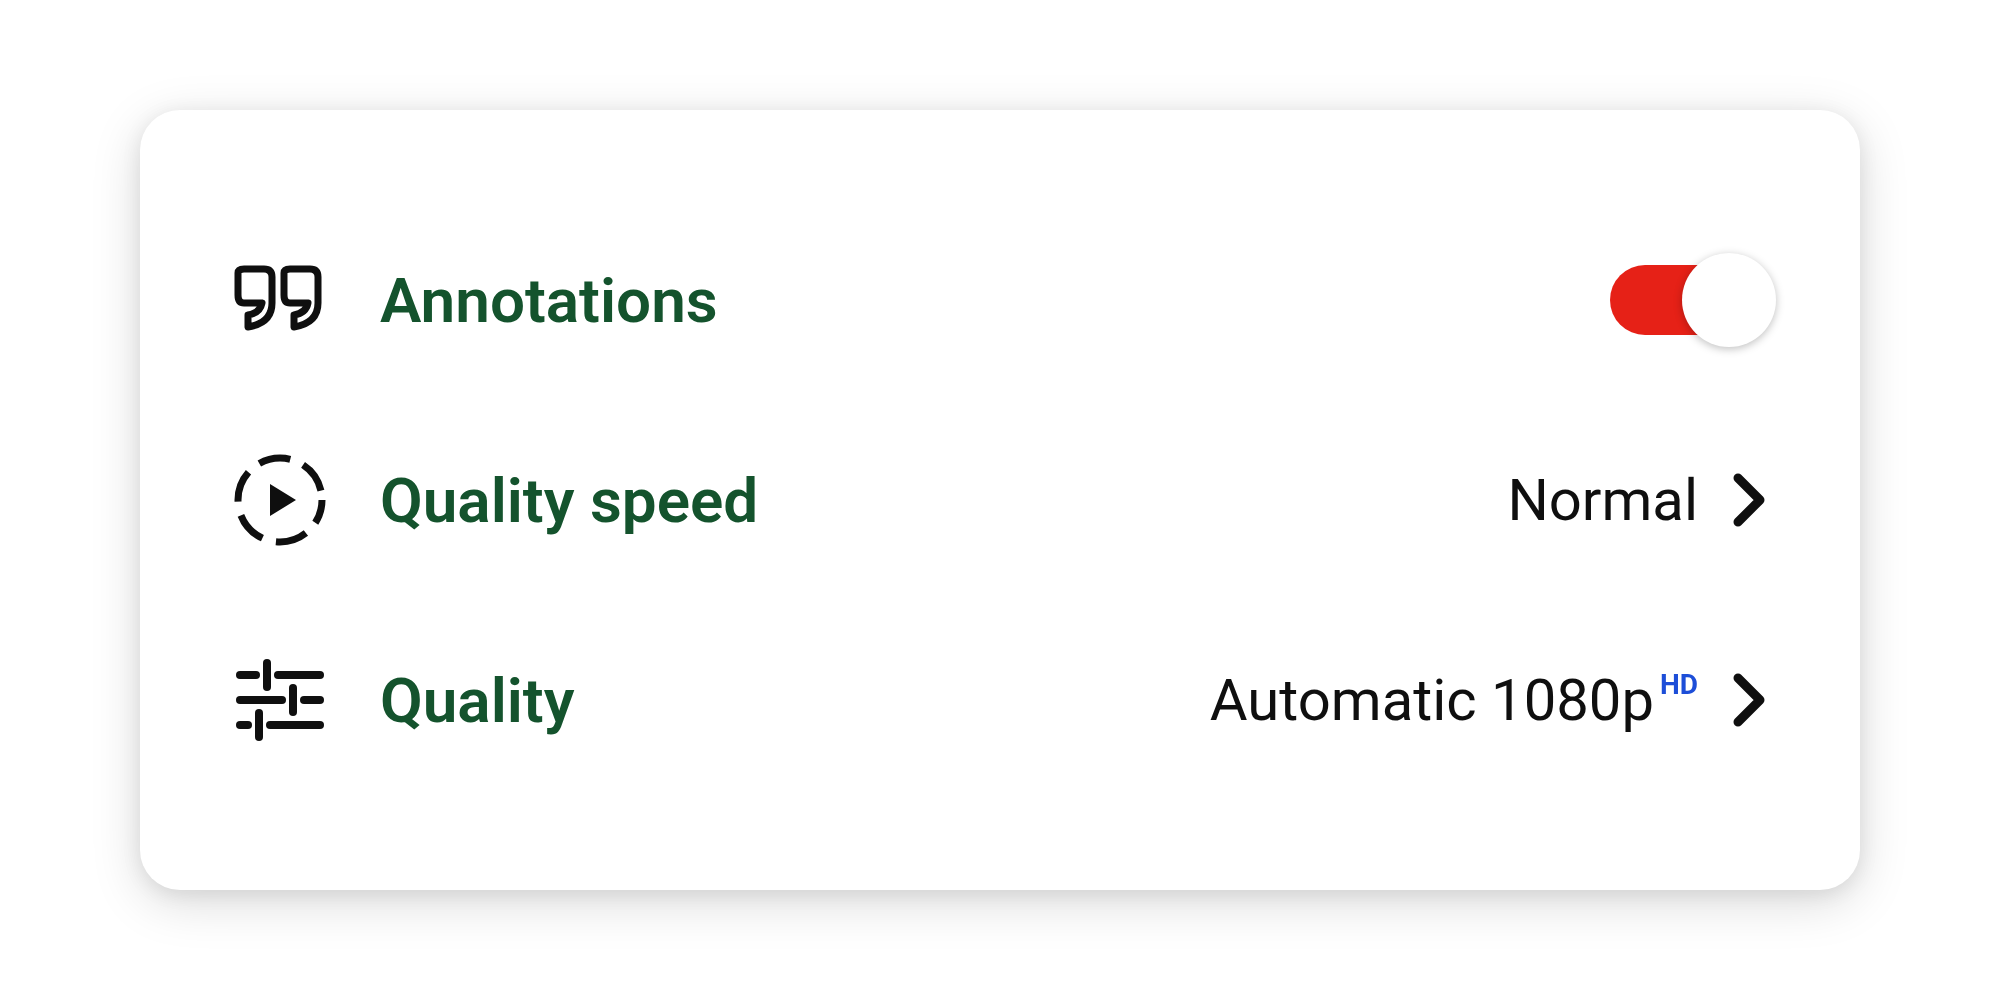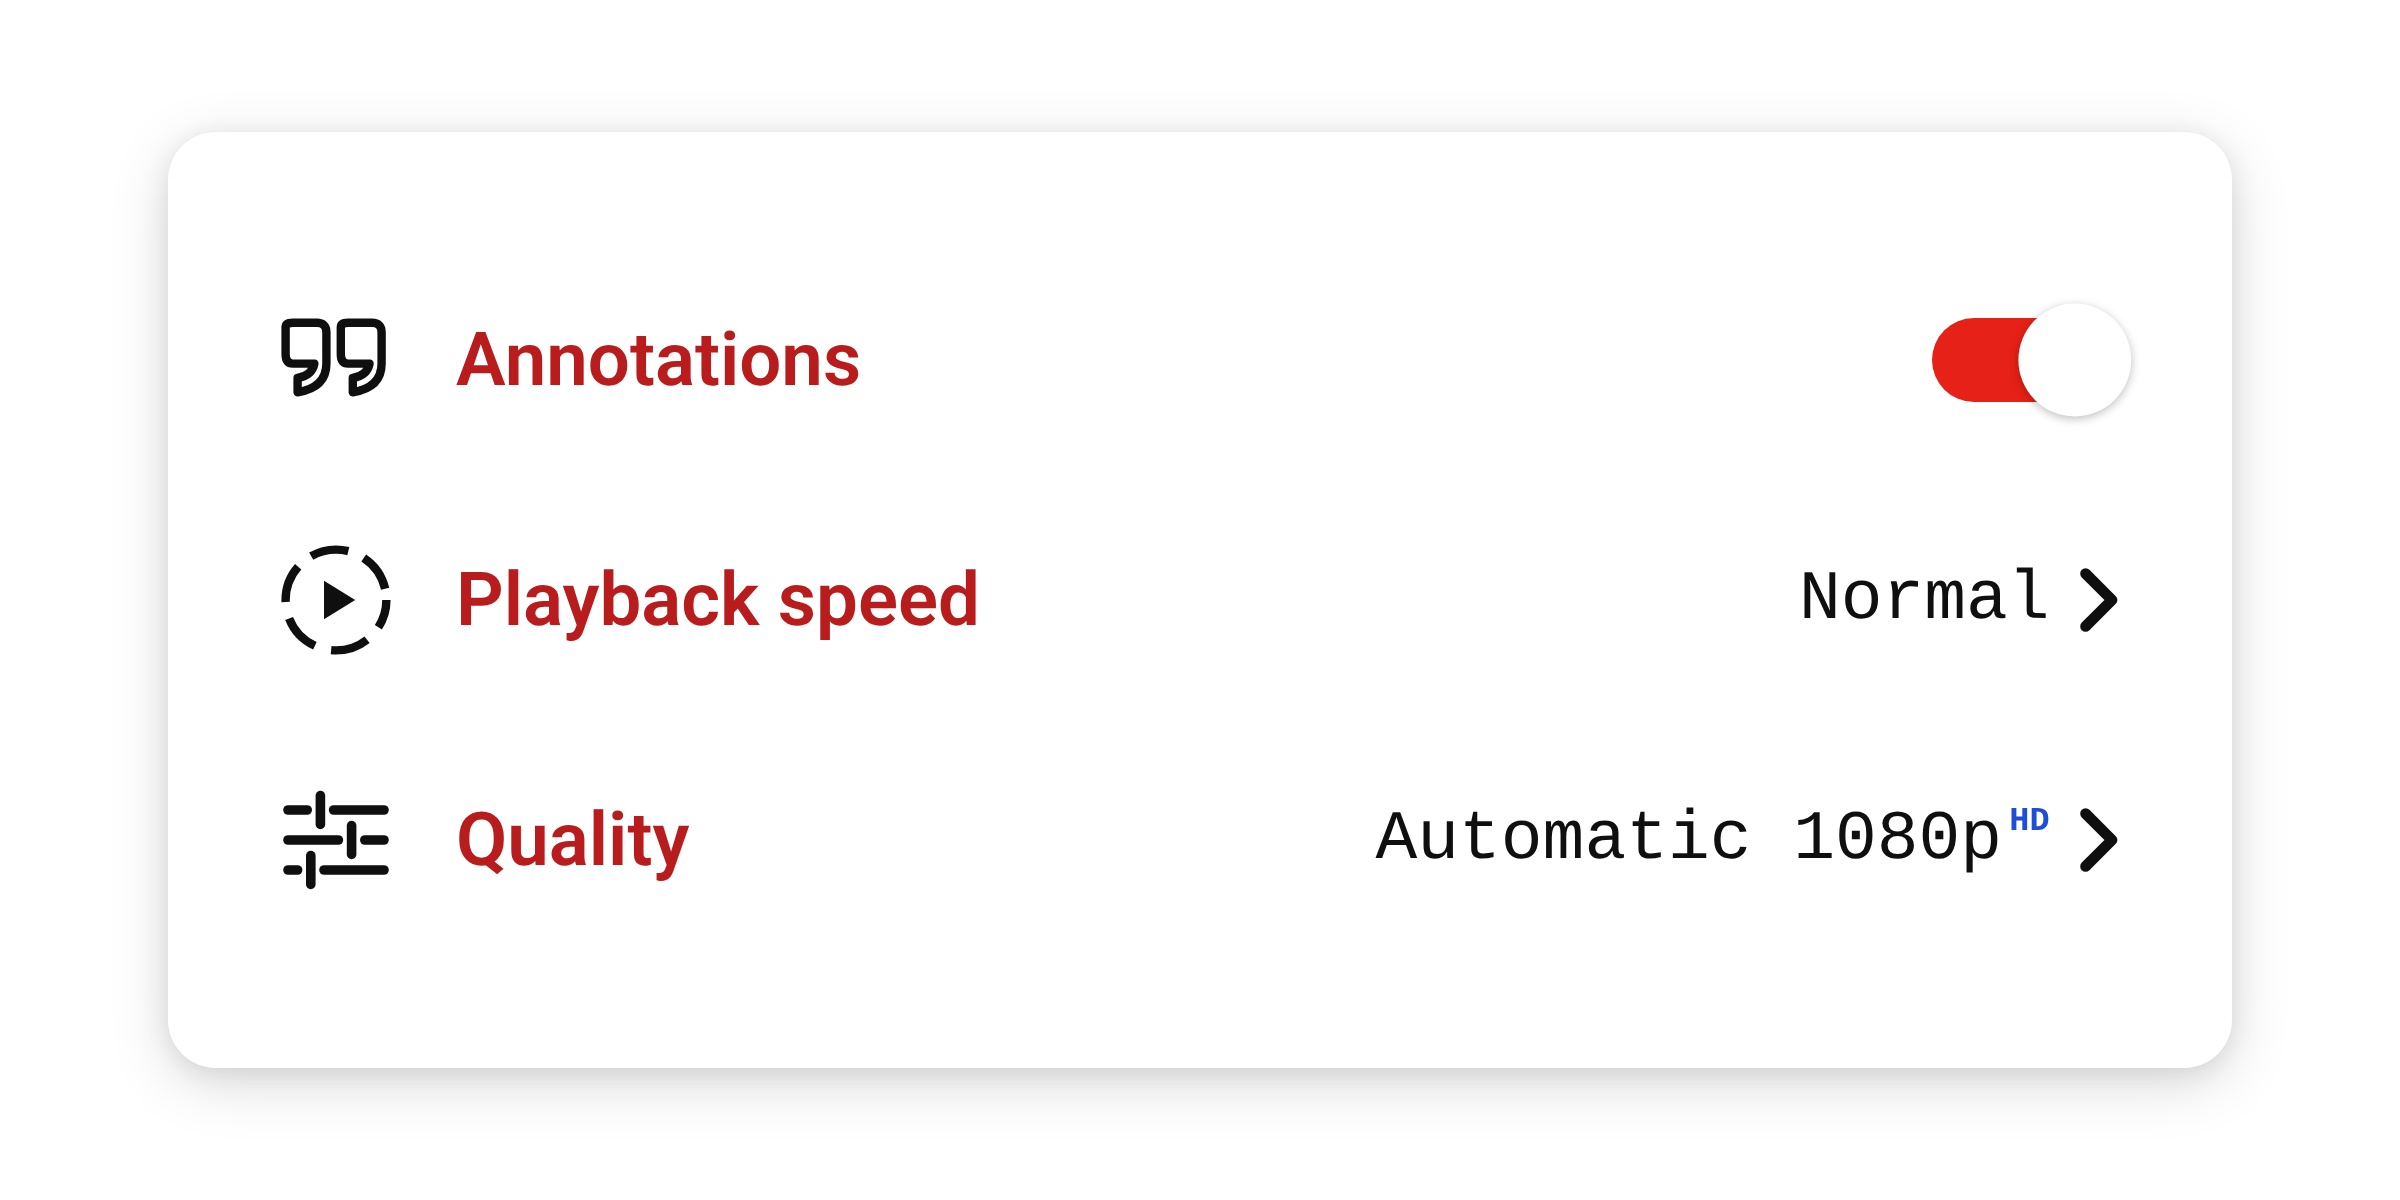--- a/index.html
+++ b/index.html
@@ -34,32 +34,31 @@
     .icon-slot {
       width: 110px;
       display: flex;
       align-items: center;
       justify-content: flex-start;
       flex-shrink: 0;
     }
     .label {
       font-size: 62px;
       font-weight: 600;
-      color: #b91c1c;
+      color: #14532d;
       flex-grow: 1;
       margin-left: 40px;
     }
     .value {
       font-size: 58px;
       font-weight: 400;
       color: #0f0f0f;
-      margin-right: 22px;
+      margin-right: 32px;
       display: flex;
       align-items: flex-start;
-      font-family: Liberation Mono, monospace;
     }
     .hd-badge {
       font-size: 28px;
       font-weight: 700;
       color: #1d4ed8;
       margin-left: 6px;
       margin-top: 2px;
     }
     .chevron {
       width: 40px;
@@ -106,21 +105,21 @@
     </div>
   </div>
 
   <div class="row">
     <div class="icon-slot">
       <svg width="100" height="100" viewBox="0 0 100 100">
         <circle cx="50" cy="50" r="42" fill="none" stroke="#0f0f0f" stroke-width="7" stroke-dasharray="32 14" stroke-dashoffset="8"></circle>
         <path d="M 40 34 L 66 50 L 40 66 Z" fill="#0f0f0f"></path>
       </svg>
     </div>
-    <div class="label">Playback speed</div>
+    <div class="label">Quality speed</div>
     <div class="value">Normal</div>
     <div class="chevron">
       <svg width="40" height="60" viewBox="0 0 40 60">
         <path d="M 8 8 L 30 30 L 8 52" fill="none" stroke="#0f0f0f" stroke-width="9" stroke-linecap="round" stroke-linejoin="round"></path>
       </svg>
     </div>
   </div>
 
   <div class="row">
     <div class="icon-slot">

